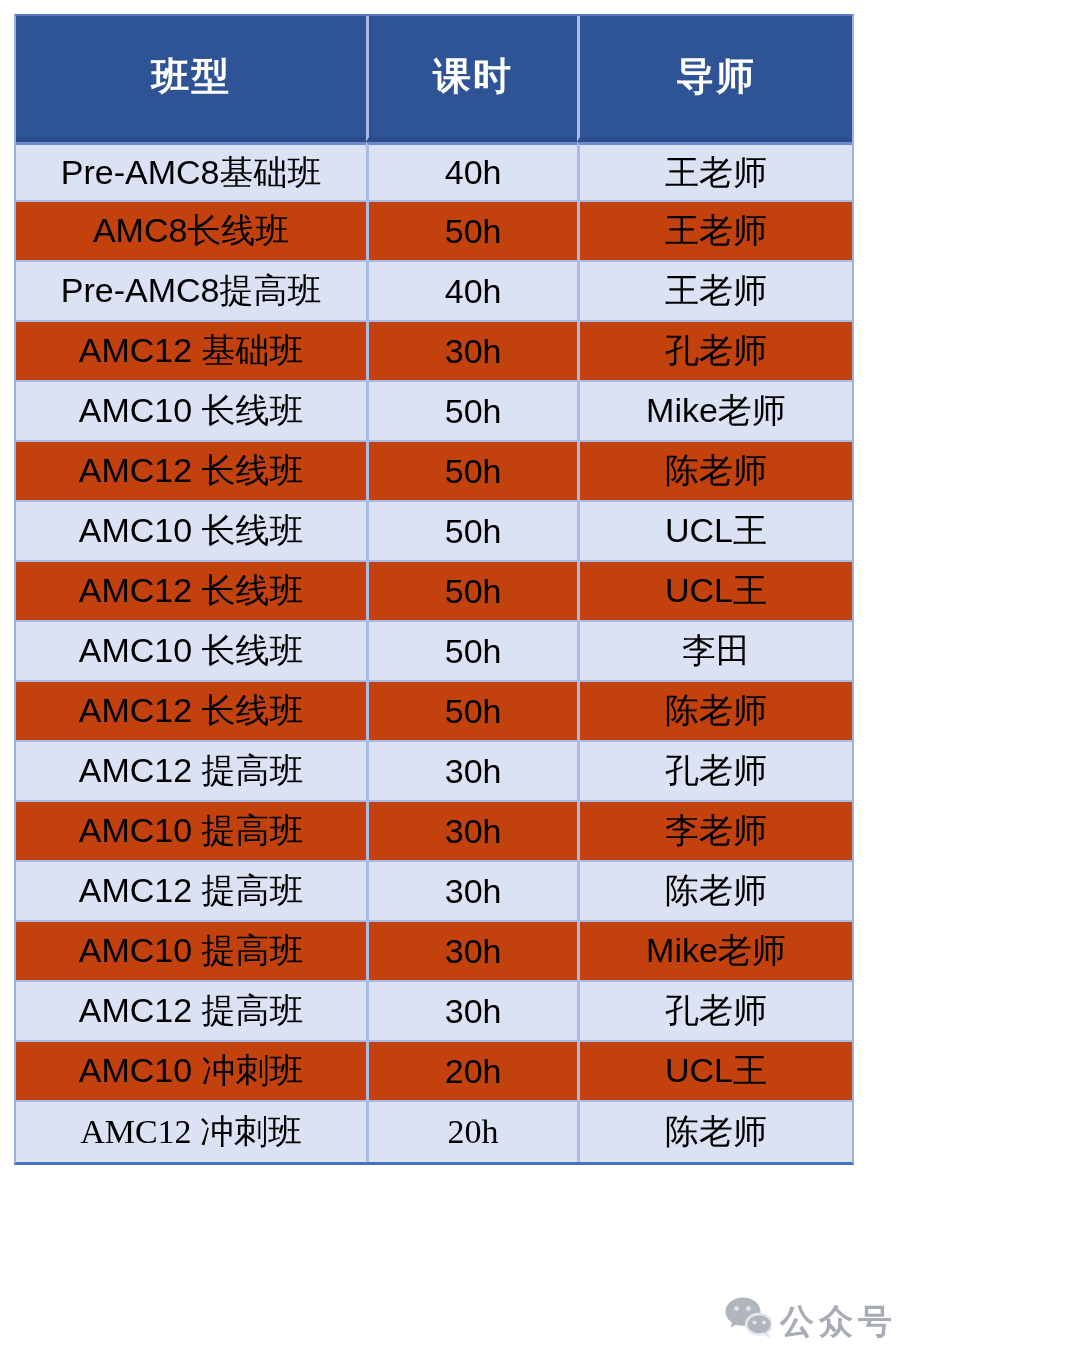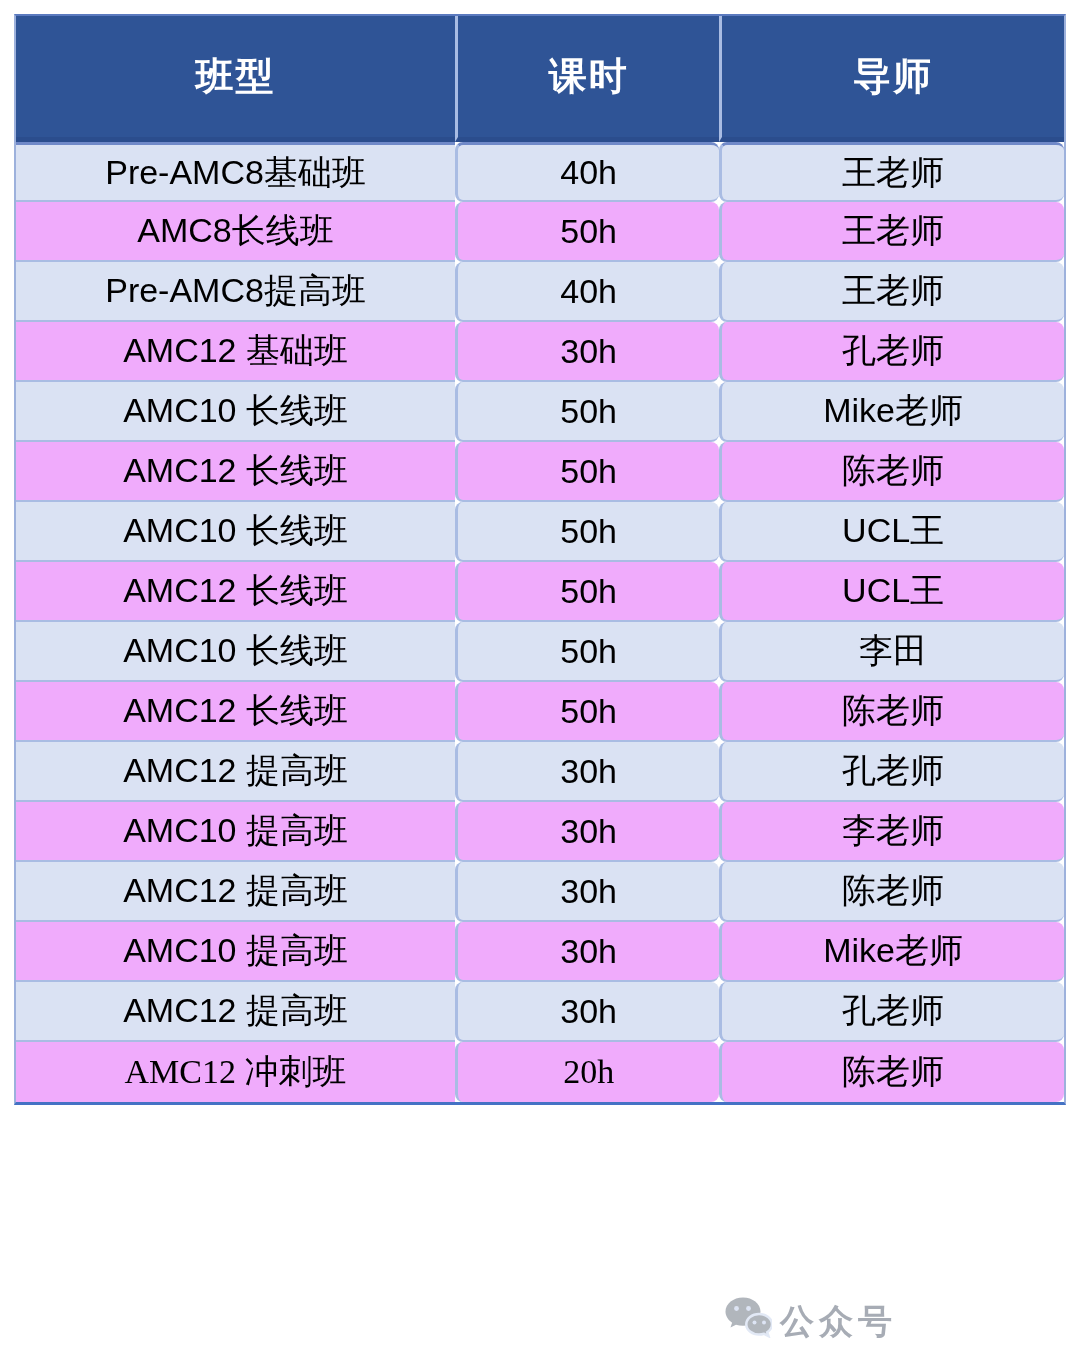--- a/index.html
+++ b/index.html
@@ -18,21 +18,21 @@
   html,body{margin:0;padding:0;}
   body{
     width:1080px;height:1358px;
     background:#ffffff;
     font-family:"Liberation Sans",sans-serif;
     position:relative;
     overflow:hidden;
   }
   .page{position:absolute;inset:0;}
   .table-frame{
-    position:absolute;left:14px;top:14px;width:1052px;
+    position:absolute;left:14px;top:14px;width:840px;
     border-left:2px solid var(--frame-side);
     border-right:2px solid var(--frame-side);
     border-top:2px solid var(--frame-top);
     border-bottom:3px solid var(--frame-bottom);
     background:#fff;
   }
   table.course-table{
     width:100%;
     border-collapse:separate;border-spacing:0;
     table-layout:fixed;
@@ -46,25 +46,25 @@
     text-align:center;vertical-align:middle;
     border-bottom:5px solid var(--header-underline);
     letter-spacing:2px;
   }
   thead th + th{border-left:3px solid var(--grid);}
   tbody td{
     height:60px;
     font-size:34px;
     color:var(--body-text);
     text-align:center;vertical-align:middle;
-    background:#f0abfc;
+    background:#c2410c;
     border-bottom:2px solid var(--grid);
     overflow:hidden;white-space:nowrap;
   }
-  tbody td + td{border-left:3px solid var(--grid);border-radius:8px;}
+  tbody td + td{border-left:3px solid var(--grid);}
   tbody tr:first-child td{border-top:3px solid var(--subline);}
   tbody tr:nth-child(odd) td{background:var(--row-alt);}
   tbody tr:last-child td{border-bottom:none;font-family:Liberation Serif, serif;}
   .cell-text{position:relative;z-index:3;}
   
   .watermark{
     position:absolute;
     left:724px;top:1294px;width:332px;height:46px;
     z-index:2;
     pointer-events:none;
@@ -166,20 +166,25 @@
       <td><span class="cell-text">AMC10 提高班</span></td>
       <td><span class="cell-text">30h</span></td>
       <td><span class="cell-text">Mike老师</span></td>
     </tr>
           <tr>
       <td><span class="cell-text">AMC12 提高班</span></td>
       <td><span class="cell-text">30h</span></td>
       <td><span class="cell-text">孔老师</span></td>
     </tr>
           <tr>
+      <td><span class="cell-text">AMC10 冲刺班</span></td>
+      <td><span class="cell-text">20h</span></td>
+      <td><span class="cell-text">UCL王</span></td>
+    </tr>
+          <tr>
       <td><span class="cell-text">AMC12 冲刺班</span></td>
       <td><span class="cell-text">20h</span></td>
       <td><span class="cell-text">陈老师</span></td>
     </tr>
         </tbody>
     </table>
   </div>
 
   <div class="watermark">
     <svg class="wm-icon" width="48" height="42" viewBox="0 0 48 42">

